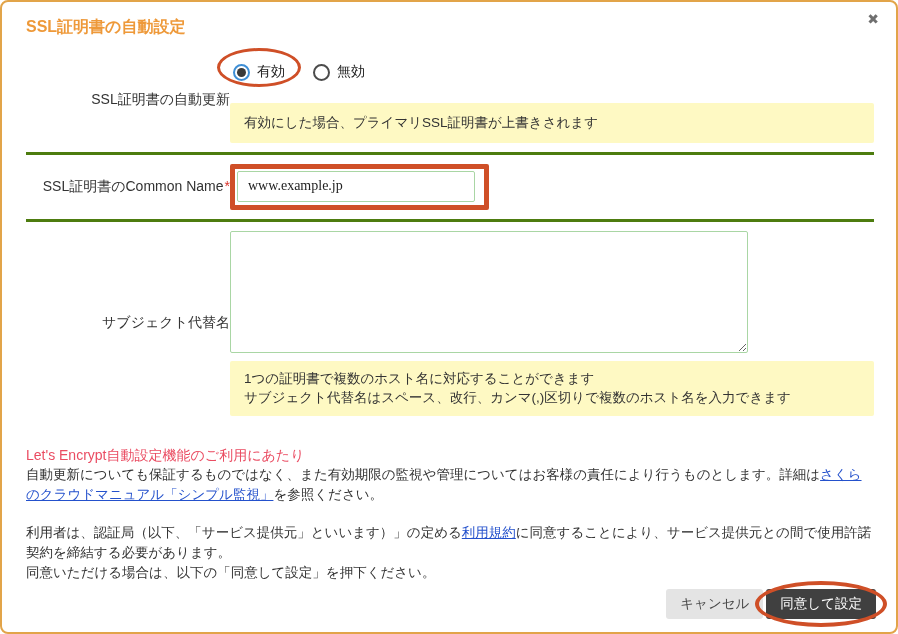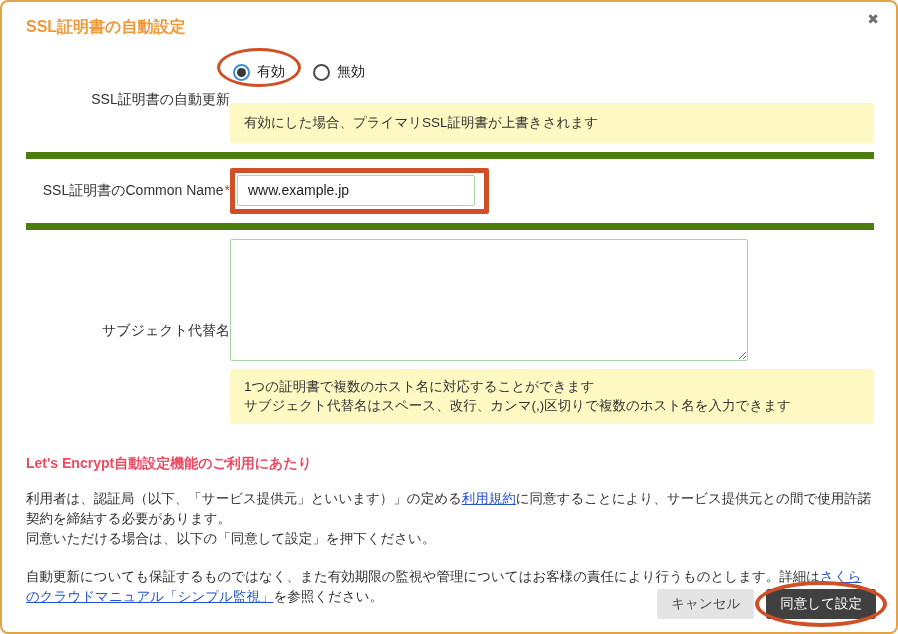--- a/index.html
+++ b/index.html
@@ -9,21 +9,21 @@
     border:2px solid #e2a449; border-radius:8px; overflow:hidden;
   }
   .dialog-header { position:relative; padding:15px 36px 10px 24px; }
   .dialog-title { font-size:16px; font-weight:bold; color:#ee9939; }
   .close-btn {
     position:absolute; top:10px; right:17px; color:#6f6f6f;
     font-size:14px; font-weight:bold; cursor:pointer; line-height:1;
   }
   .dialog-body { padding:0 22px 0 24px; }
   .form-row { display:flex; align-items:center; padding:9px 0; }
-  .form-row.bordered { border-top:7px solid #4d7c0f; }
+  .form-row.bordered { border-top:3px solid #4d7c0f; }
   .label-col { width:204px; flex-shrink:0; font-size:14px; color:#333;text-align:right; }
   .req { color:#d9332b; margin-left:1px; }
   .content-col { flex:1; min-width:0; }
 
   .radio-group { position:relative; display:flex; align-items:center; gap:28px; padding:6px 0 22px 3px; }
   .radio-item { display:flex; align-items:center; gap:7px; font-size:14px; color:#222; cursor:pointer; }
   .radio {
     width:17px; height:17px; border:2px solid #4c4c4c; border-radius:50%;
     display:inline-flex; align-items:center; justify-content:center; background:#fff; flex-shrink:0;
   }
@@ -41,36 +41,36 @@
   }
   .help-box.multi { padding:8px 14px; line-height:1.45; }
 
   .annotation-rect {
     display:inline-block; border:5px solid #cf4f27; border-radius:2px;
     padding:2px 9px 3px 2px;
   }
   .text-input {
     width:238px; height:31px; border:1px solid #a9d6a4; border-radius:2px;
     font-size:14px; padding:0 10px; color:#222; outline:none;
-    font-family:Liberation Sans, sans-serif;
+    font-family:Liberation Serif, serif;
   }
   .textarea {
     display:block; width:518px; height:122px; border:1px solid #a9d6a4; border-radius:2px;
     resize:both; outline:none; margin-bottom:8px; padding:6px 8px; font-size:14px; color:#222;
     font-family:"Liberation Sans","DejaVu Sans",sans-serif;
   }
 
   .notice { margin-top:22px; }
-  .notice-heading { color:#ea4c62; font-weight:bold; font-size:14px; margin-bottom:16px; }
+  .notice-heading { color:#ea4c62; font-weight:normal; font-size:14px; }
   .notice p { font-size:13.5px; color:#333; line-height:1.48; margin-bottom:18px; }
   .link { color:#2451cc; text-decoration:underline; cursor:pointer; }
 
   .dialog-footer {
     position:absolute; right:20px; bottom:13px;
-    display:flex; align-items:center; gap:12px;
+    display:flex; align-items:center; gap:3px;
   }
   .btn {
     height:30px; padding:0 14px; border:none; border-radius:3px;
     font-size:13.5px; cursor:pointer;
     font-family:"Liberation Sans","DejaVu Sans",sans-serif;
   }
   .btn.cancel { background:#e4e4e4; color:#4a4a4a; }
   .btn.submit { background:#404040; color:#ffffff; }
   .submit-wrap { position:relative; display:inline-block; }
   .submit-ellipse { left:-11px; top:-8px; right:-11px; bottom:-8px; border-width:4px; }
@@ -124,22 +124,22 @@
         <textarea class="textarea" style=""></textarea>
         <div class="help-box multi">
           <div>1つの証明書で複数のホスト名に対応することができます</div>
           <div>サブジェクト代替名はスペース、改行、カンマ(,)区切りで複数のホスト名を入力できます</div>
         </div>
       </div>
     </div>
 
     <div class="notice">
       <div class="notice-heading">Let's Encrypt自動設定機能のご利用にあたり</div>
+      <p><span>自動更新についても保証するものではなく、また有効期限の監視や管理についてはお客様の責任により行うものとします。詳細は</span><a class="link">さくらのクラウドマニュアル「シンプル監視」</a><span>を参照ください。</span></p>
       <p><span>利用者は、認証局（以下、「サービス提供元」といいます）」の定める</span><a class="link">利用規約</a><span>に同意することにより、サービス提供元との間で使用許諾契約を締結する必要があります。</span><br><span>同意いただける場合は、以下の「同意して設定」を押下ください。</span></p>
-      <p><span>自動更新についても保証するものではなく、また有効期限の監視や管理についてはお客様の責任により行うものとします。詳細は</span><a class="link">さくらのクラウドマニュアル「シンプル監視」</a><span>を参照ください。</span></p>
     </div>
 
   </div>
 
   <div class="dialog-footer">
     <button class="btn cancel">キャンセル</button>
     <span class="submit-wrap">
       <span class="annotation-ellipse submit-ellipse"></span>
       <button class="btn submit">同意して設定</button>
     </span>

